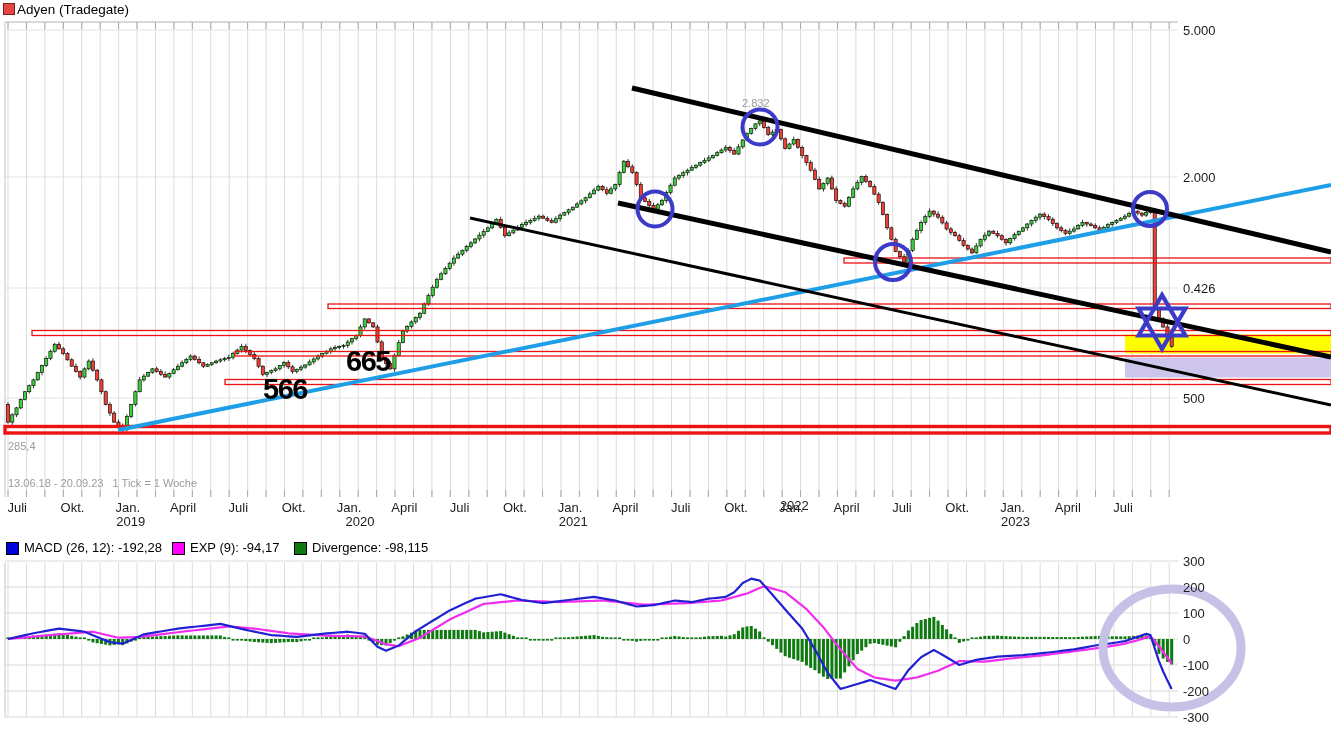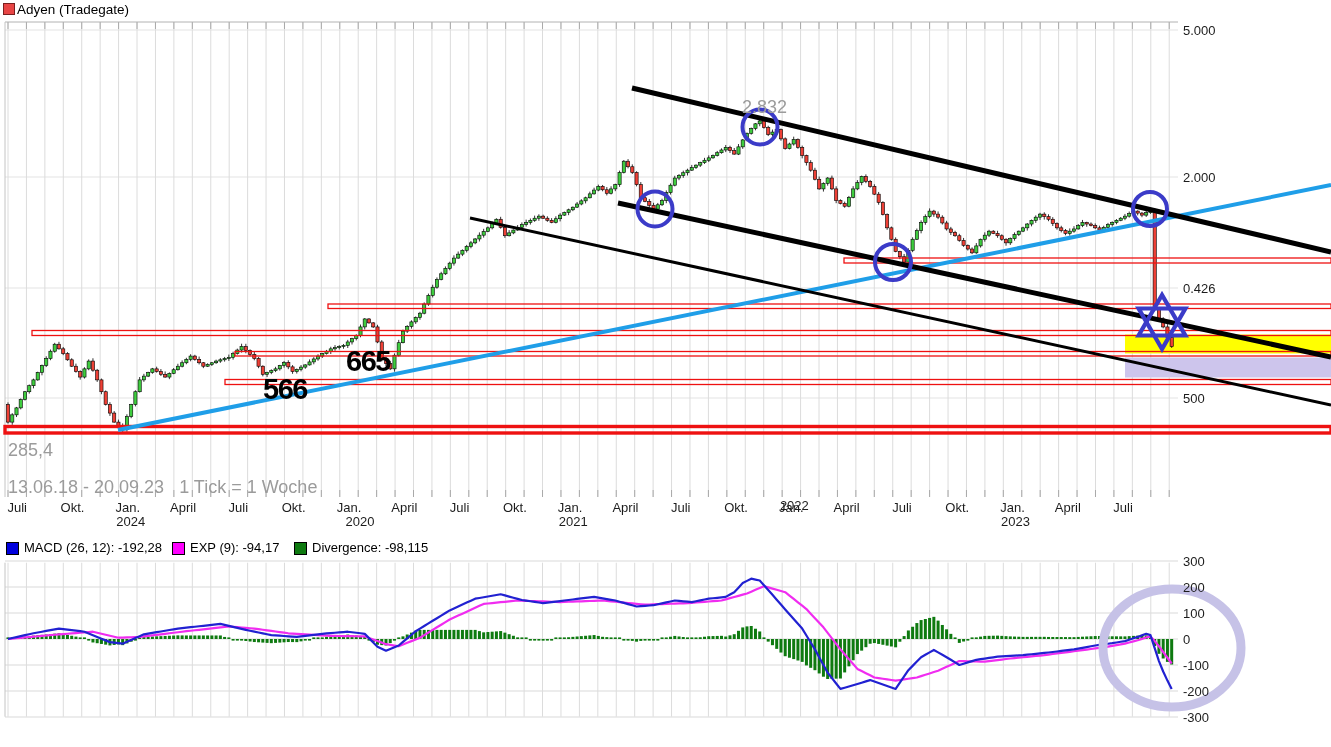--- a/index.html
+++ b/index.html
@@ -2,21 +2,21 @@
 <html><head>
 <meta charset="utf-8">
 <style>
   html,body{margin:0;padding:0;background:#fff}
   body{width:1331px;height:747px;position:relative;overflow:hidden;
        font-family:"Liberation Sans",sans-serif;-webkit-font-smoothing:antialiased}
   .abs{position:absolute}
   #chart-svg{position:absolute;left:0;top:0}
   .app-title{left:17px;top:2px;font-size:13.5px;color:#000}
   .title-marker{left:3px;top:3px;width:10px;height:10px;background:#e84545;border:1px solid #7a1f1f}
-  .gray-label{color:#9b9b9b;font-size:18px}
+  .gray-label{color:#9b9b9b;font-size:11px}
   .ylab{position:absolute;left:1183px;font-size:13px;color:#1c1c1c;white-space:nowrap}
   .xlab{position:absolute;font-size:13px;color:#1c1c1c;transform:translateX(-50%);white-space:nowrap}
   .big-level{position:absolute;font-size:29px;font-weight:700;color:#000;letter-spacing:-1.5px;line-height:1}
   .legend-row{position:absolute;left:6px;top:540px;height:14px}
   .legend-item{position:absolute;top:0;display:flex;align-items:flex-end}
   .legend-sq{width:11px;height:11px;border:1px solid #000;margin-right:5px;flex:none}
   .legend-txt{font-size:13px;color:#000;white-space:nowrap}
 </style>
 </head>
 <body>
@@ -1165,21 +1165,21 @@
     <div class="ylab" style="top:606px">100</div>
     <div class="ylab" style="top:632px">0</div>
     <div class="ylab" style="top:658px">-100</div>
     <div class="ylab" style="top:684px">-200</div>
     <div class="ylab" style="top:710px">-300</div>
   </div>
 <div id="xlabels">
     <div class="xlab" style="left:17.2px;top:500px">Juli</div>
     <div class="xlab" style="left:72.496px;top:500px">Okt.</div>
     <div class="xlab" style="left:127.79199999999999px;top:500px">Jan.</div>
-    <div class="xlab" style="left:130.79199999999997px;top:514px">2024</div>
+    <div class="xlab" style="left:130.79199999999997px;top:514px">2019</div>
     <div class="xlab" style="left:183.08799999999997px;top:500px">April</div>
     <div class="xlab" style="left:238.38399999999996px;top:500px">Juli</div>
     <div class="xlab" style="left:293.67999999999995px;top:500px">Okt.</div>
     <div class="xlab" style="left:348.97599999999994px;top:500px">Jan.</div>
     <div class="xlab" style="left:360px;top:514px">2020</div>
     <div class="xlab" style="left:404.27199999999993px;top:500px">April</div>
     <div class="xlab" style="left:459.5679999999999px;top:500px">Juli</div>
     <div class="xlab" style="left:514.864px;top:500px">Okt.</div>
     <div class="xlab" style="left:570.16px;top:500px">Jan.</div>
     <div class="xlab" style="left:573.16px;top:514px">2021</div>

